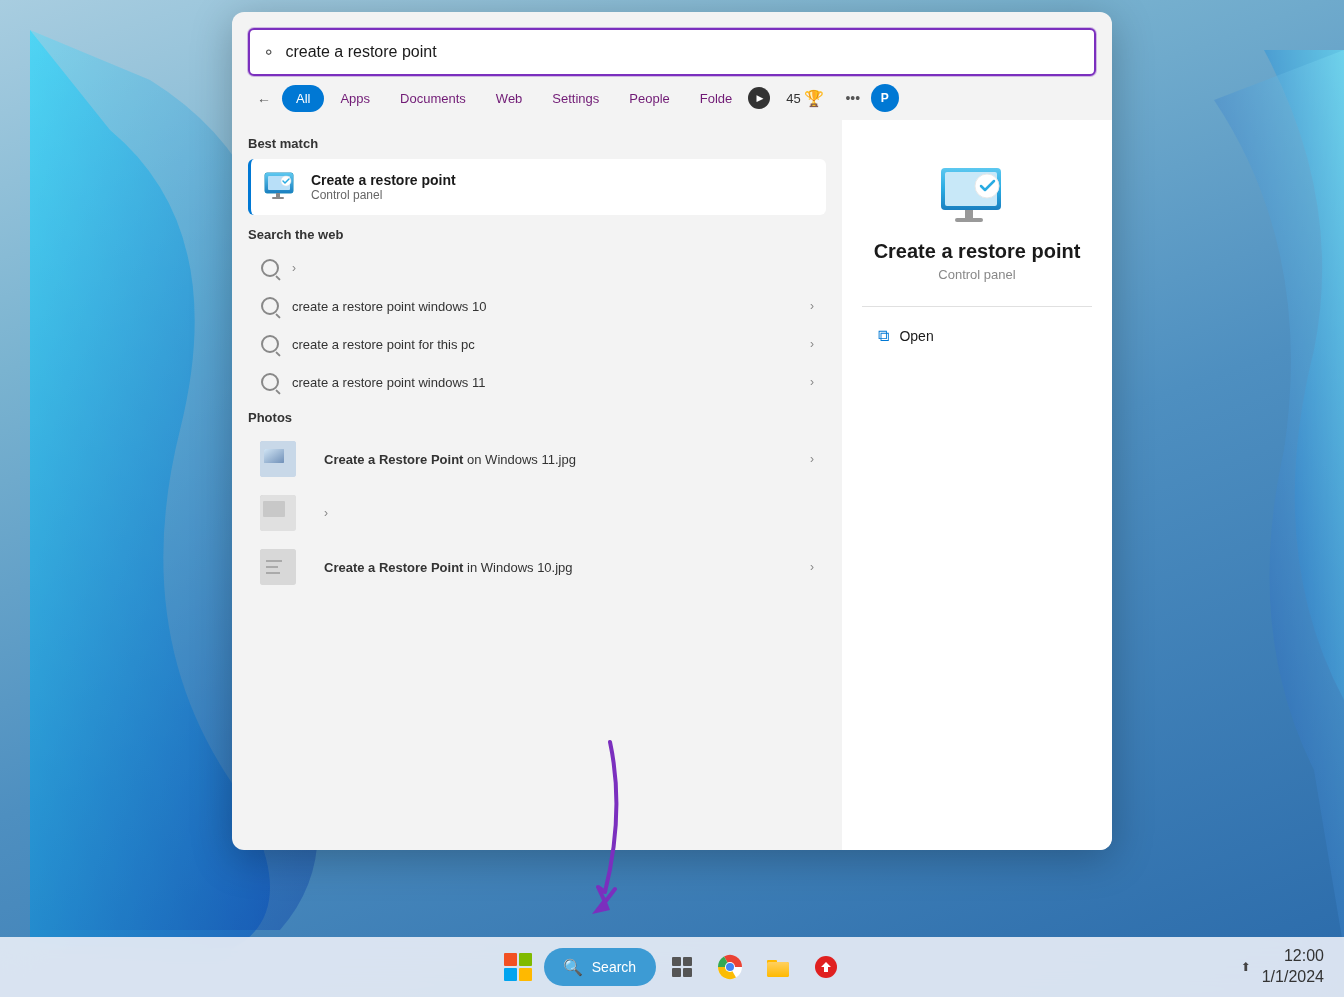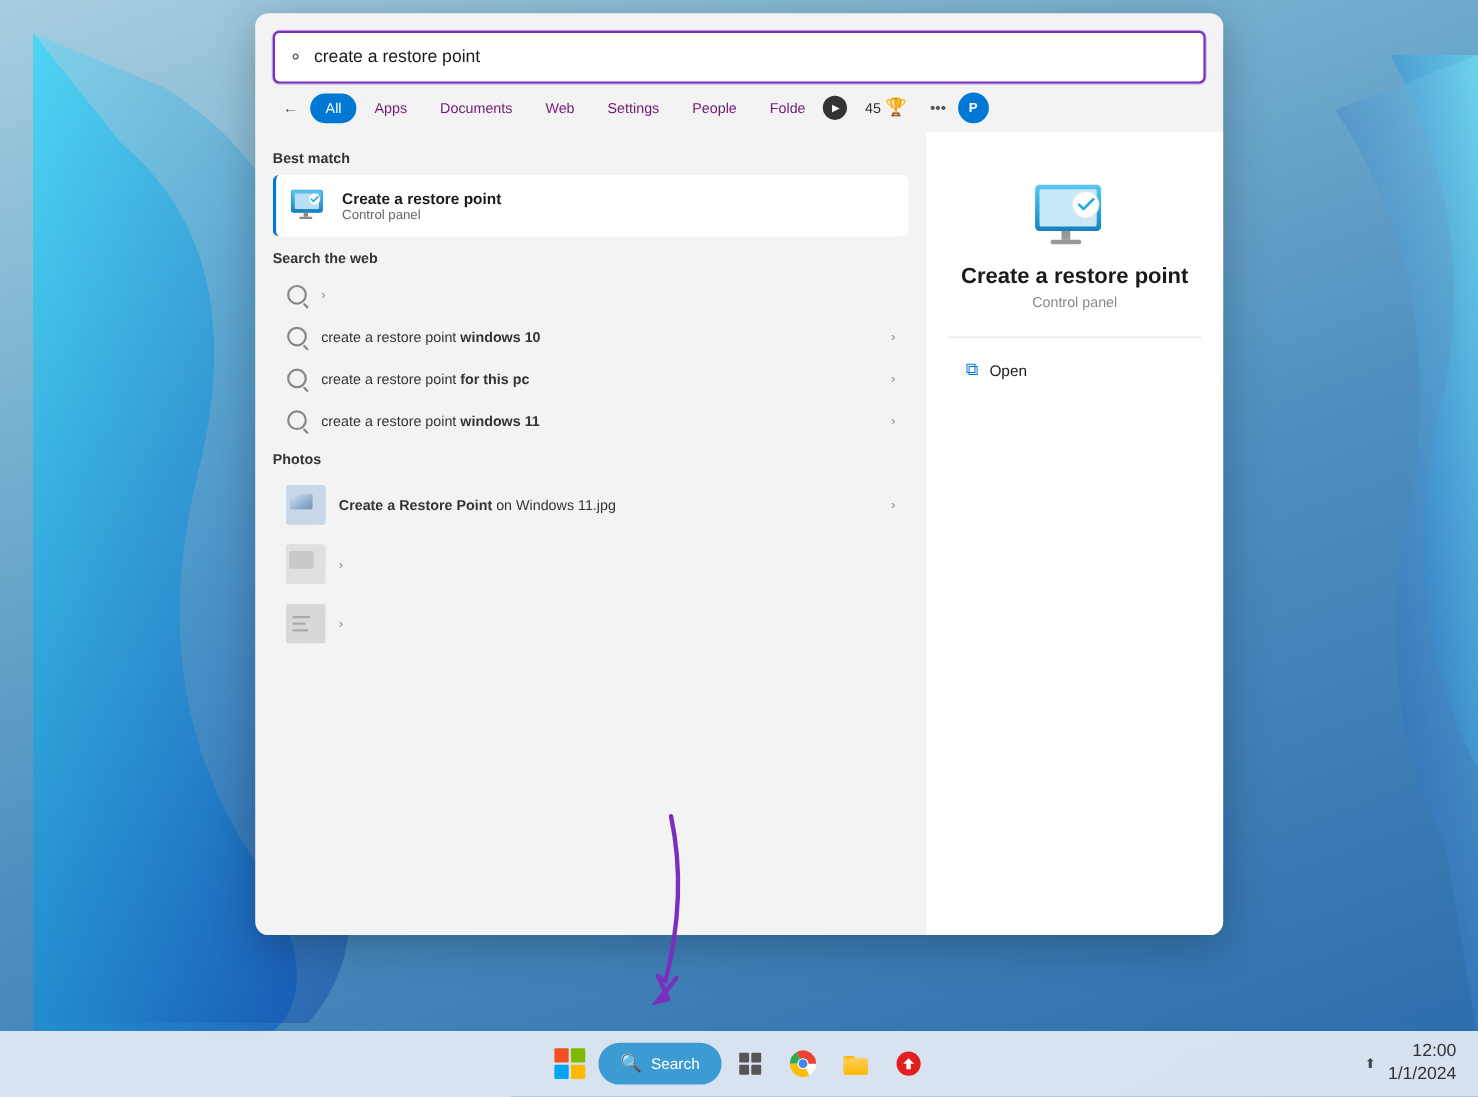--- a/index.html
+++ b/index.html
@@ -288,32 +288,32 @@
       font-size: 14px;
       flex-shrink: 0;
     }
 
     .web-item .web-text {
       flex: 1;
       font-size: 13px;
       color: #333;
     }
 
-    .web-item .web-text .bold { font-weight: 700; }
+    .web-item .web-text .bold { font-weight: 400; }
 
     .web-item .arrow {
       color: #888;
       font-size: 12px;
     }
 
     
     .photo-item {
       display: flex;
       align-items: center;
-      gap: 12px;
+      gap: 28px;
       padding: 8px 12px;
       border-radius: 6px;
       cursor: pointer;
       margin-bottom: 2px;
     }
 
     .photo-thumb {
       width: 36px;
       height: 36px;
       background: #e0e0e0;
@@ -644,20 +644,23 @@
 
       <div class="photo-item">
         <div class="photo-thumb photo-thumb-3">
           <svg width="36" height="36" viewBox="0 0 36 36">
             <rect width="36" height="36" fill="#d8d8d8"></rect>
             <line x1="6" y1="12" x2="22" y2="12" stroke="#aaa" stroke-width="2"></line>
             <line x1="6" y1="18" x2="18" y2="18" stroke="#aaa" stroke-width="2"></line>
             <line x1="6" y1="24" x2="20" y2="24" stroke="#aaa" stroke-width="2"></line>
           </svg>
         </div>
+        <div class="photo-text">
+          <span class="bold">Create a Restore Point</span><span> in Windows 10.jpg</span>
+        </div>
         <div class="arrow">›</div>
       </div>
 
     </div>
 
     <div class="search-right">
       <div class="right-icon-area">
 
         <svg class="monitor-svg" viewBox="0 0 80 80">
           <rect x="4" y="8" width="60" height="42" rx="4" fill="url(#bigMonGrad)"></rect>

